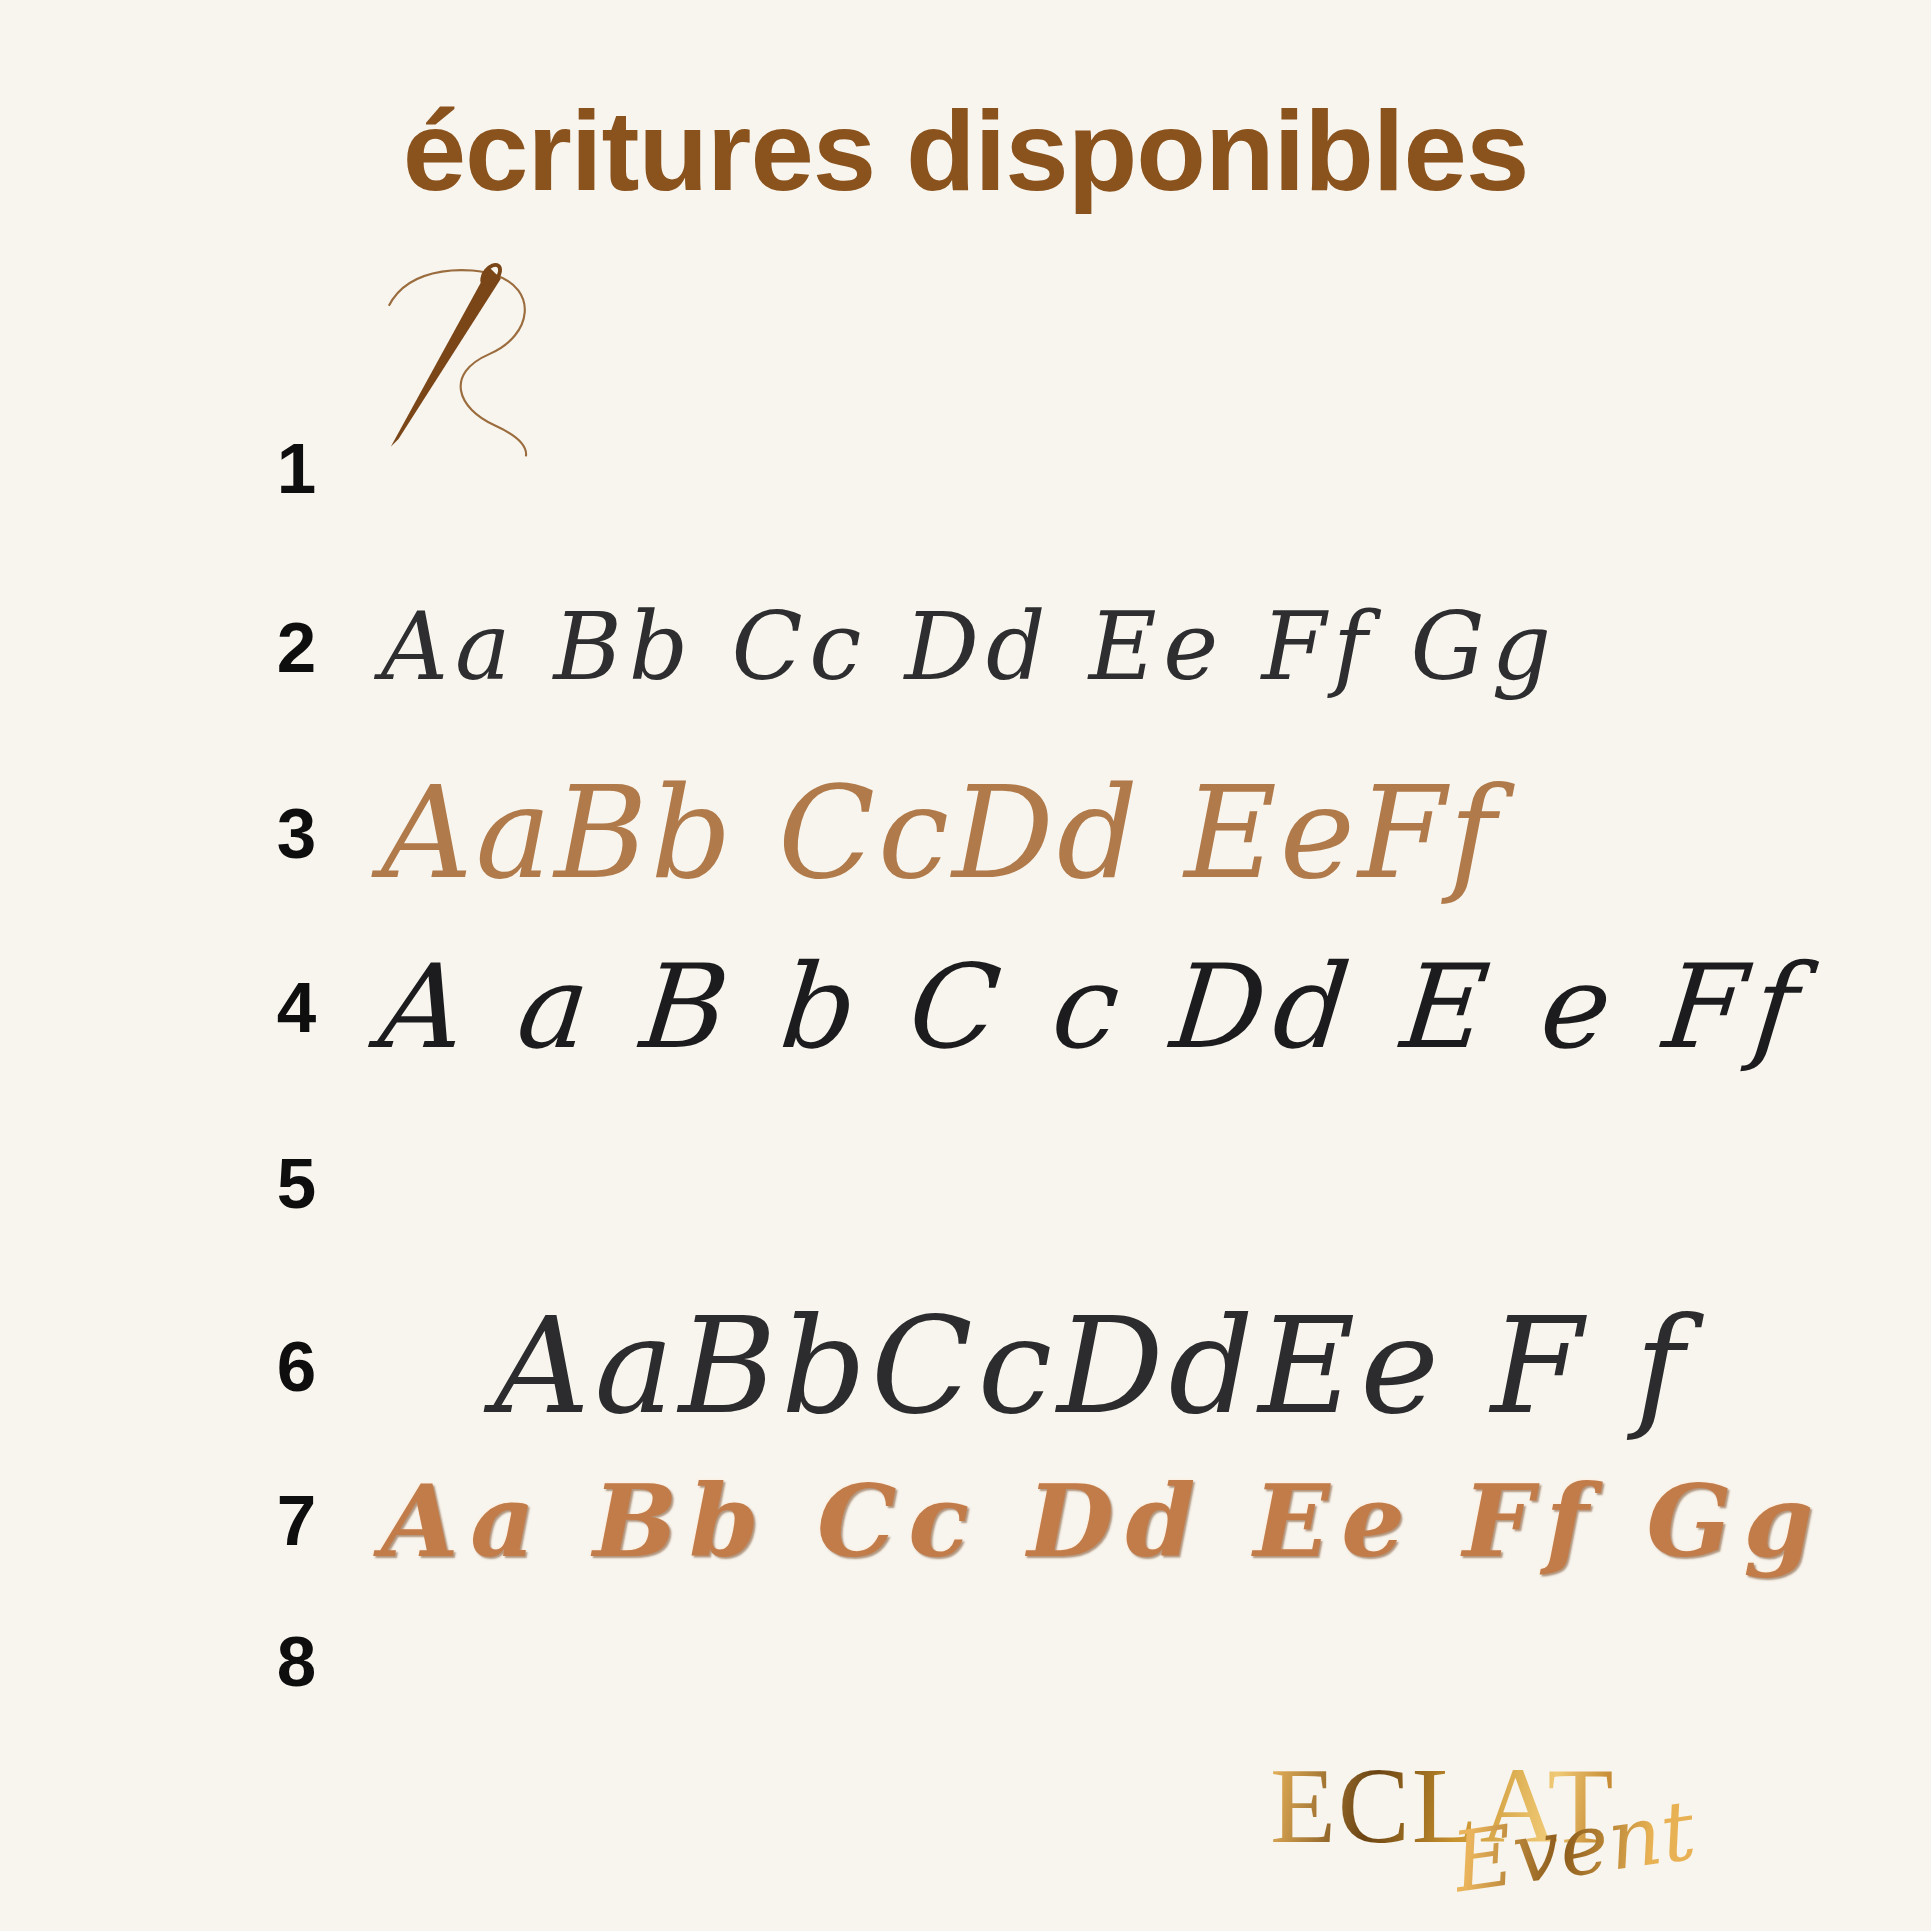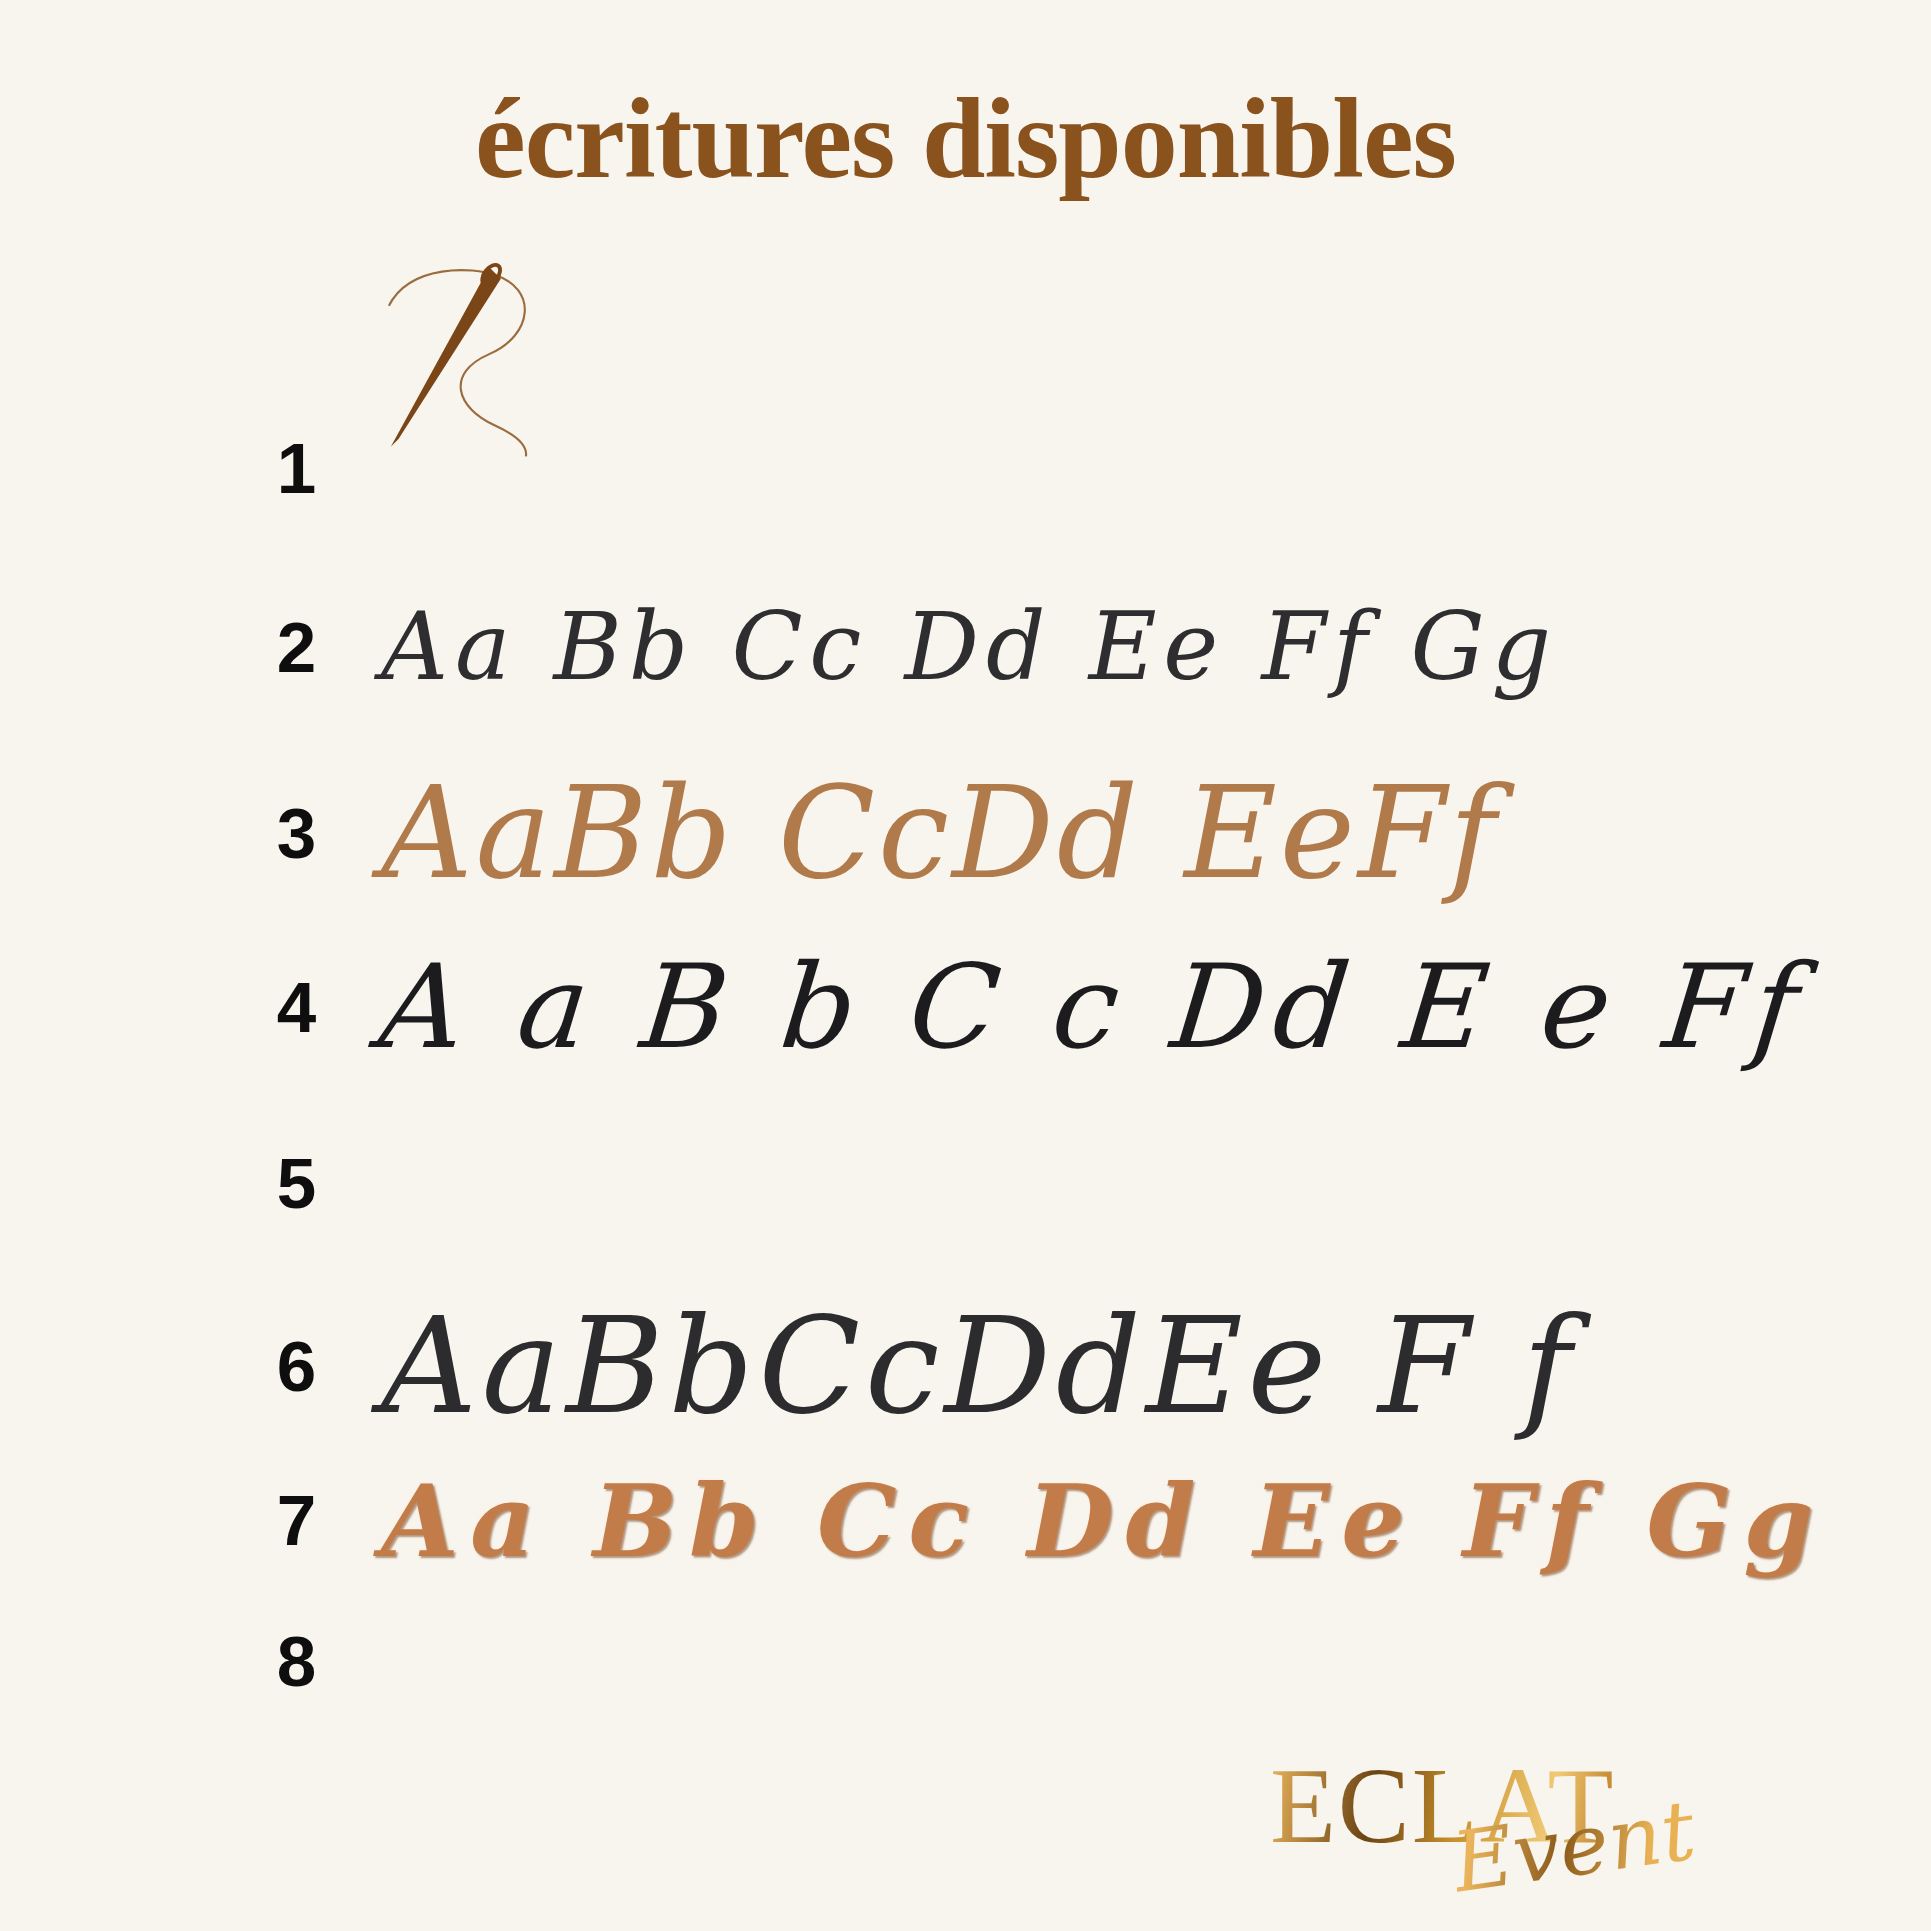--- a/index.html
+++ b/index.html
@@ -5,23 +5,23 @@
   html,body{margin:0;padding:0;}
   .canvas{
     position:relative;
     width:1931px;height:1931px;
     background:#f8f5ee;
     overflow:hidden;
     font-family:"Liberation Sans", sans-serif;
   }
   .page-title{
     position:absolute;
-    left:0; right:0; top:73px;
+    left:0; right:0; top:85px;
     text-align:center;
-    font-family:Liberation Serif, serif;
+    font-family:Liberation Sans, sans-serif;
     font-weight:bold;
     font-size:114px;
     letter-spacing:-1px;
     color:#8a531e;
   }
   .needle{
     position:absolute;
     left:381px; top:246px;
     width:174px; height:222px;
   }
@@ -141,21 +141,21 @@
     <div class="row-number">4</div>
     <div class="sample" style="color: rgb(28, 28, 30);">A a B b C c Dd E e Ff</div>
   </div>
 
   <div class="font-row r5">
     <div class="row-number">5</div>
   </div>
 
   <div class="font-row r6">
     <div class="row-number">6</div>
-    <div class="sample" style="color: rgb(44, 44, 46);">AaBbCcDdEe F f</div>
+    <div class="sample" style="color: rgb(44, 44, 46); text-align: right;">AaBbCcDdEe F f</div>
   </div>
 
   <div class="font-row r7">
     <div class="row-number">7</div>
     <div class="sample" style="color: rgb(194, 124, 74);">Aa Bb Cc Dd Ee Ff Gg</div>
   </div>
 
   <div class="font-row r8">
     <div class="row-number">8</div>
   </div>

